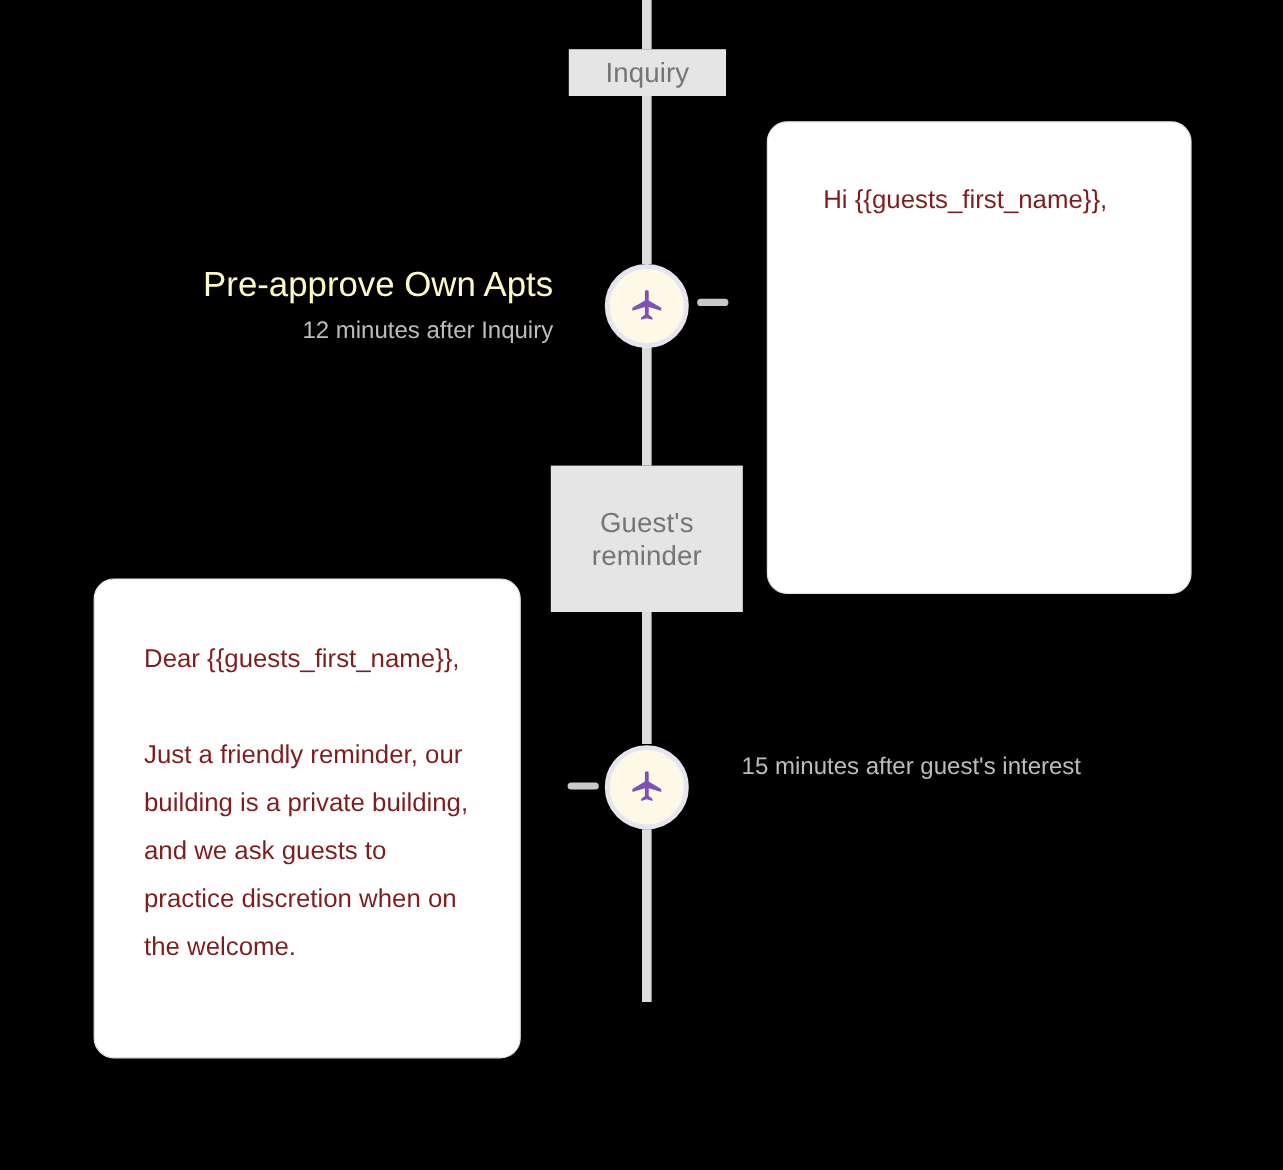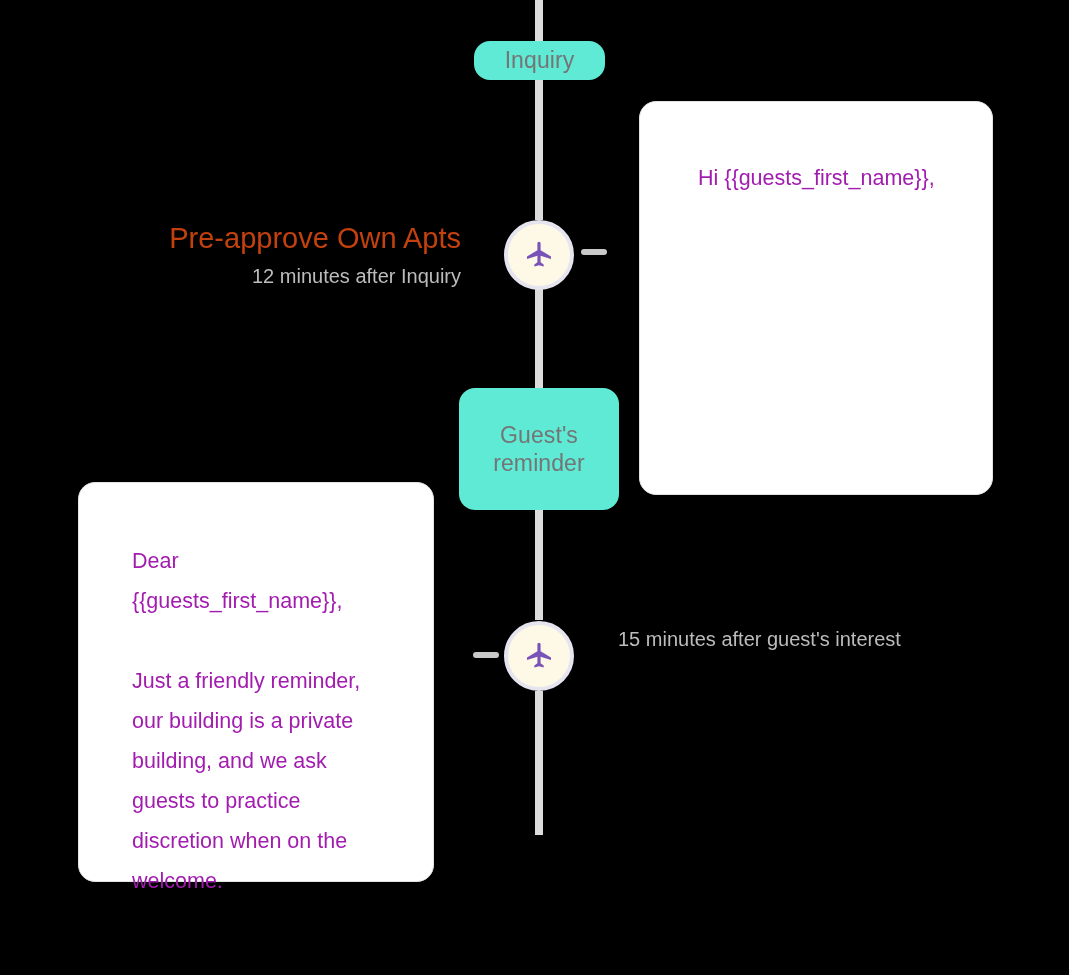--- a/index.html
+++ b/index.html
@@ -27,30 +27,29 @@
   }
   .spine-a { top: 0px;   height: 41px; }
   .spine-b { top: 80px;  height: 140px; }
   .spine-c { top: 288px; height: 100px; }
   .spine-d { top: 510px; height: 110px; }
   .spine-e { top: 691px; height: 144px; }
 
   
   .stage-label {
     position: absolute;
-    background: #5eead4;
+    background: #e5e5e5;
     color: #757575;
     font-size: 23px;
     line-height: 1.22;
     text-align: center;
     display: flex;
     align-items: center;
     justify-content: center;
     letter-spacing: 0.1px;
-    border-radius: 16px;
   }
   .stage-inquiry {
     left: 474px;
     top: 41px;
     width: 131px;
     height: 39px;
   }
   .stage-interest {
     left: 459px;
     top: 388px;
@@ -87,21 +86,21 @@
   }
   .dash-top    { left: 581px; top: 249px; }
   .dash-bottom { left: 473px; top: 652px; }
 
   
   .step-text {
     position: absolute;
   }
   .step-text .title {
     font-size: 29px;
-    color: #c2410c;
+    color: #fef9c3;
     line-height: 1.18;
     white-space: nowrap;
   }
   .step-text .subtitle {
     font-size: 20px;
     color: #bcbcbc;
     line-height: 1.2;
     margin-top: 9px;
     white-space: nowrap;
   }
@@ -134,24 +133,24 @@
     padding: 40px 34px 0 42px;
   }
   .card-bottom {
     left: 78px;
     top: 482px;
     width: 356px;
     height: 400px;
     padding: 42px 34px 0 37px;
   }
   .card p {
-    margin: 16px;
+    margin: 4px;
     font-size: 21.5px;
     line-height: 40px;
-    color: #a21caf;
+    color: #7f1d1d;
   }
   .card p + p { margin-top: 40px; }
 </style>
 </head>
 <body>
 
 <div id="canvas">
 
   <div class="spine spine-a"></div>
   <div class="spine spine-b"></div>

